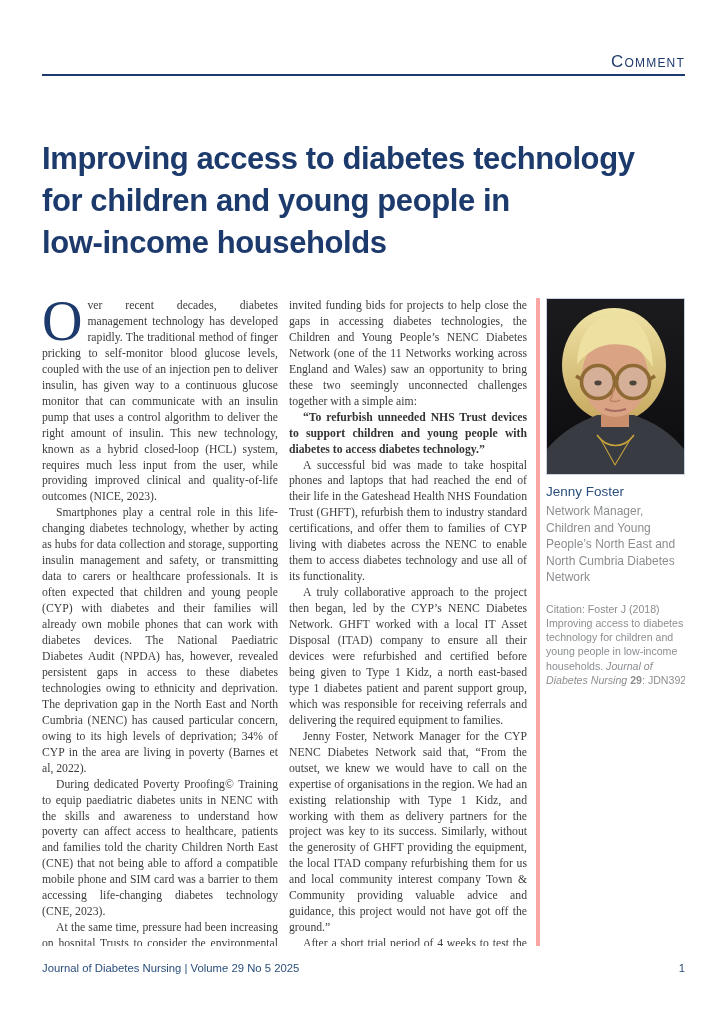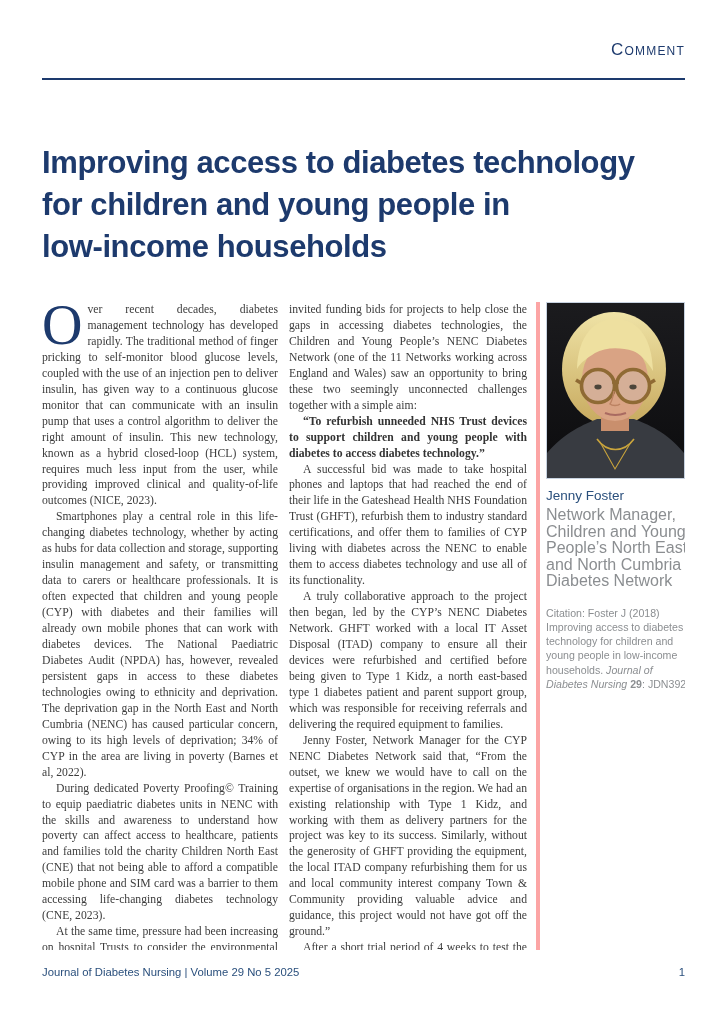--- a/index.html
+++ b/index.html
@@ -2,22 +2,22 @@
 <html><head>
 <meta charset="utf-8">
 <style>
   html,body { margin:0; padding:0; background:#ffffff; }
   .page {
     position:relative; width:724px; height:1024px; box-sizing:border-box;
     padding:0 39px 0 42px; background:#ffffff; overflow:hidden;
     font-family:"Liberation Serif", serif;
   }
   .kicker-row {
-    margin-top:40px; border-bottom:2px solid #1d3a6d;
-    padding-bottom:18px; text-align:right;
+    margin-top:52px; border-bottom:2px solid #1d3a6d;
+    padding-bottom:2px; text-align:right;
   }
   .kicker {
     font-family:"Liberation Sans", sans-serif; font-variant:small-caps;
     color:#1d3a6d; font-size:17px; letter-spacing:1.2px; font-weight:500;
   }
   .title-block { margin-top:62px; color:#1d3a6d; }
   .title-line {
     font-family:"Liberation Sans", sans-serif; font-weight:700;
     font-size:31px; line-height:42px; letter-spacing:-0.4px;
   }
@@ -37,21 +37,21 @@
   .sidebar {
     flex:0 0 142px; width:142px; margin-left:9px;
     border-left:4px solid #fca5a5; padding-left:6px;
     font-family:"Liberation Sans", sans-serif;
   }
   .photo {
     width:137px; height:175px; border:1px solid #c7d2e0;
     background:#111214; display:block;
   }
   .author-name { margin-top:9px; color:#2a4f7c; font-size:13.5px; font-weight:500; }
-  .author-role { margin-top:4px; color:#8b8e91; font-size:16px; line-height:16.5px; }
+  .author-role { margin-top:4px; color:#8b8e91; font-size:12px; line-height:16.5px; }
   .citation { margin-top:16px; color:#8b8e91; font-size:10.6px; line-height:14.3px; }
   .cite-label { font-weight:400; }
   .cite-journal { font-style:italic; }
   .cite-vol { font-weight:700; }
   .footer {
     display:flex; justify-content:space-between; align-items:baseline;
     margin-top:16px; font-family:"Liberation Sans", sans-serif;
     color:#2a4f7c; font-size:11.3px;gap:45px;
   }
 </style>

